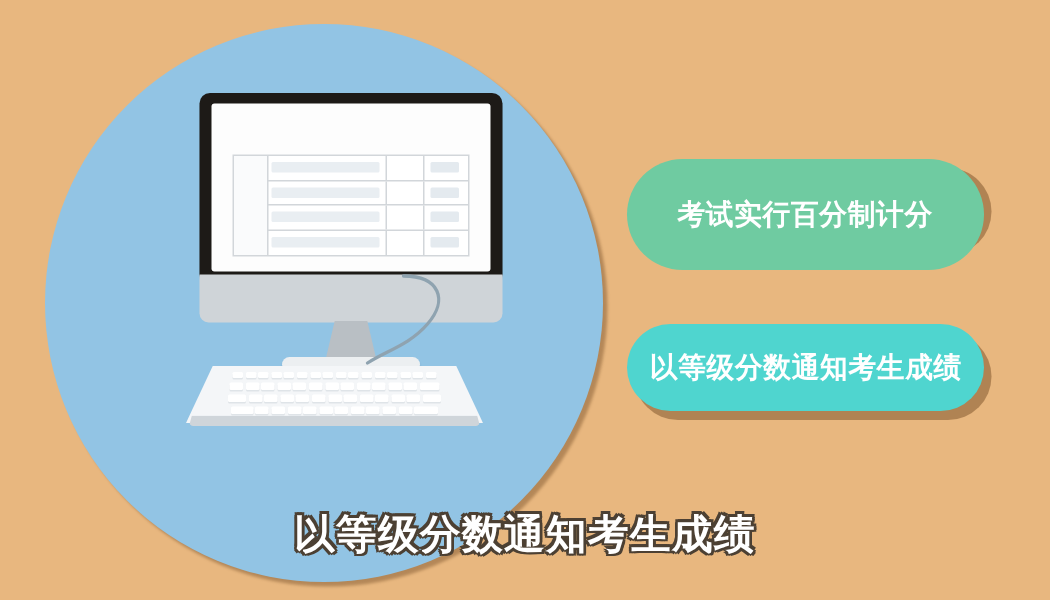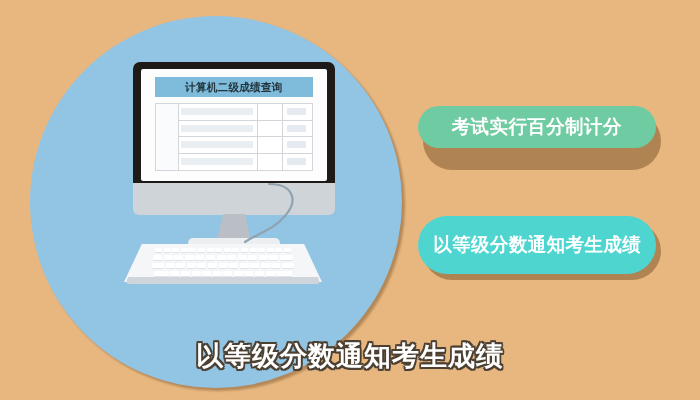--- a/index.html
+++ b/index.html
@@ -104,21 +104,21 @@
 
   
   .pill{
     position:absolute;border-radius:40px;
     display:flex;align-items:center;justify-content:center;
     color:#ffffff;font-weight:700;white-space:nowrap;
   }
   .pill-sh{
     position:absolute;border-radius:40px;background:#9d7244;opacity:.75;
   }
-  #pill1{left:418px;top:106px;width:238px;height:42px;background:#6fcba1;font-size:19px;}
+  #pill1{left:418px;top:106px;width:238px;height:74px;background:#6fcba1;font-size:19px;}
   #pill1s{left:423px;top:112px;width:238px;height:58px;}
   #pill2{left:418px;top:216px;width:238px;height:58px;background:#4fd5cf;font-size:19px;}
   #pill2s{left:423px;top:222px;width:238px;height:58px;}
   .pill span{letter-spacing:.5px;transform:scaleX(.97);}
 
   
   .watermark{
     position:absolute;right:18px;top:14px;
     color:#fbf4ea;font-size:14px;letter-spacing:2px;
     opacity:.95;font-weight:600;
@@ -141,23 +141,20 @@
 
 <div id="stage">
 
   <div class="circle-shadow"></div>
   <div class="circle"></div>
 
   <div class="monitor">
     <div class="mon-bezel">
       <div class="mon-screen">
 
-        <div class="scr-head">
-          <span>计算机二级成绩查询</span>
-        </div>
 
         <div class="scr-table">
           <div class="tbl-sidecol"></div>
           <div class="tbl-rows">
             <div class="tbl-row">
               <div class="tbl-c1">
                   <div class="bar"></div>
                 </div>
               <div class="tbl-c2"></div>
               <div class="tbl-c3">

